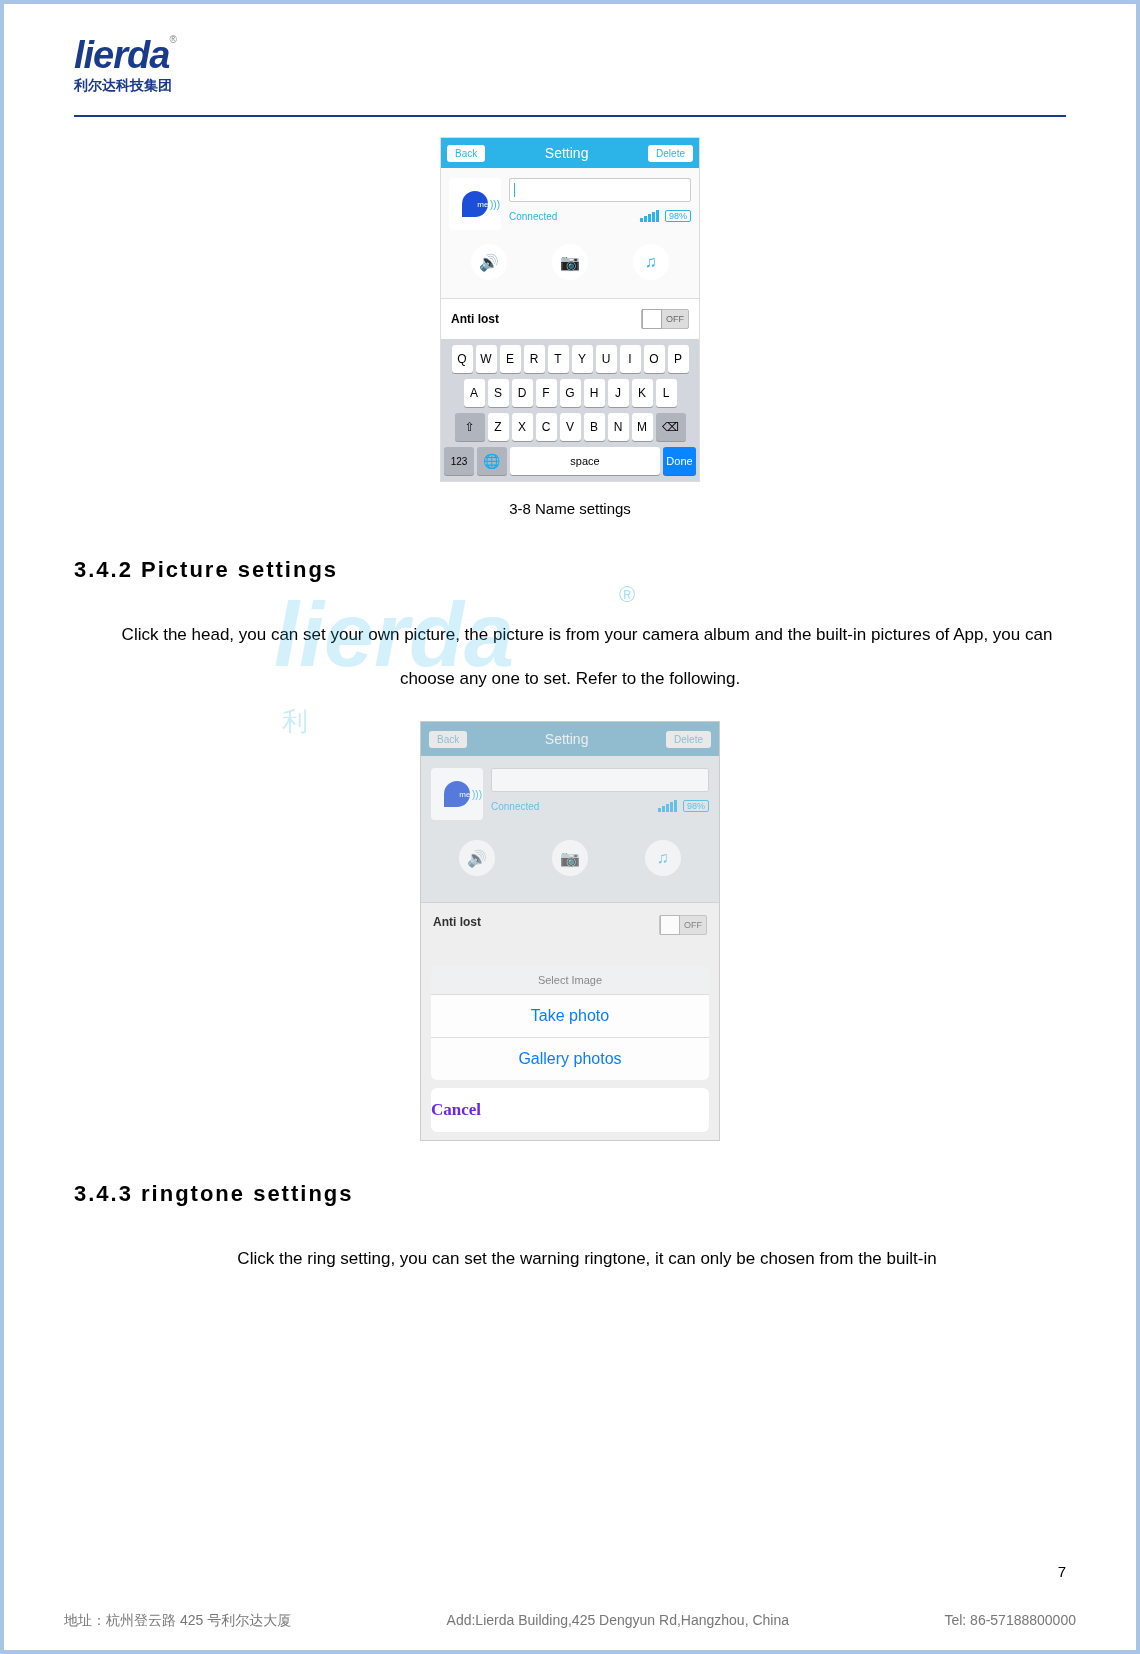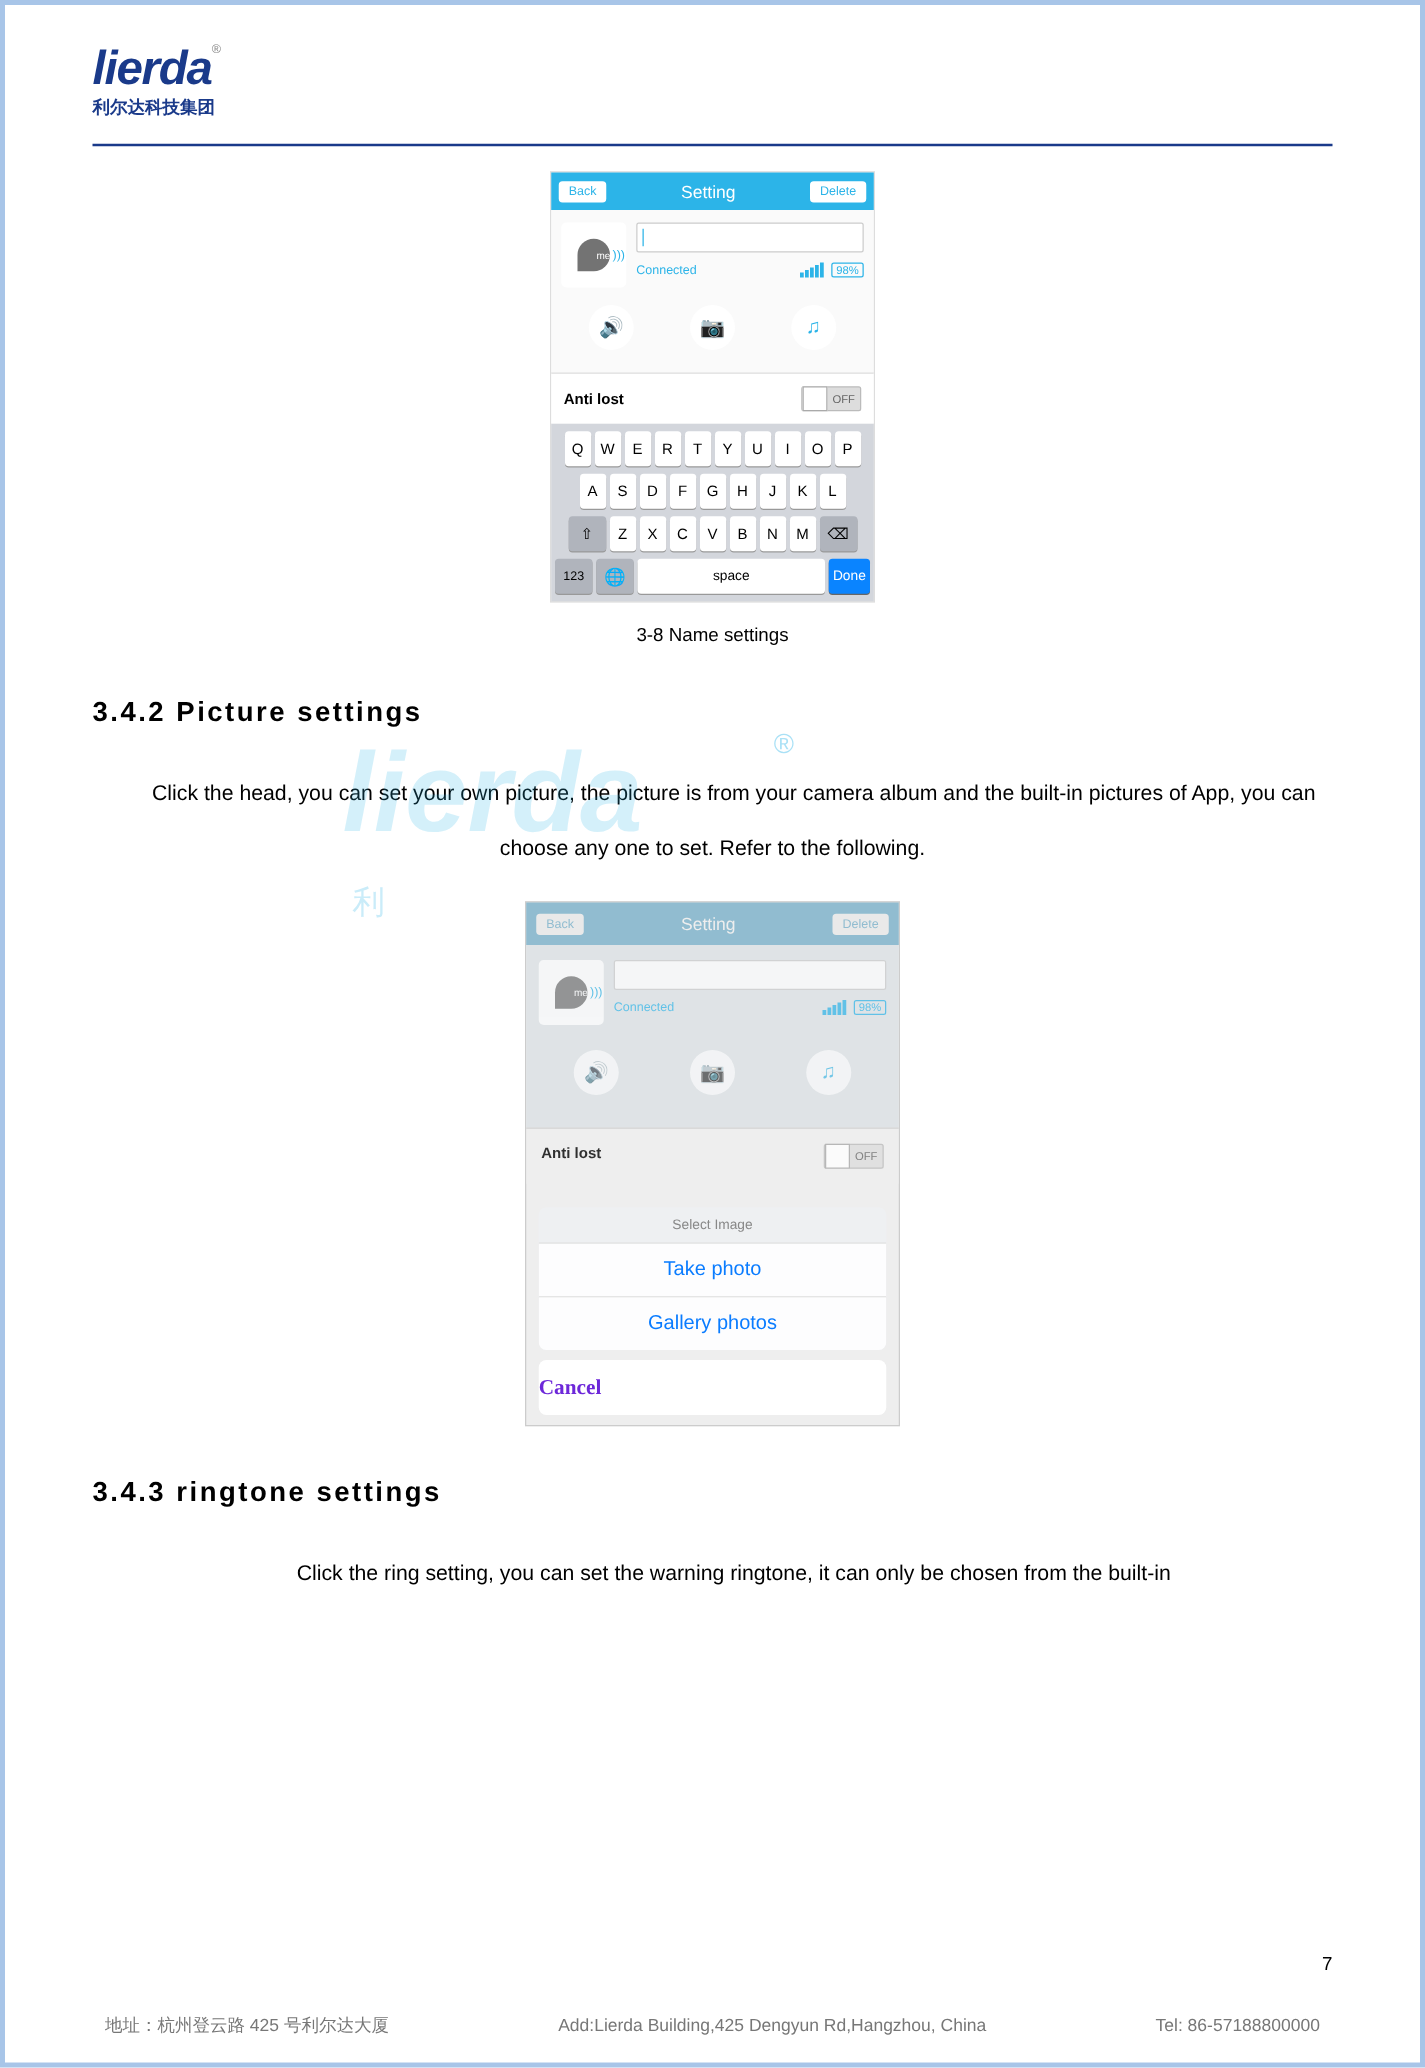--- a/index.html
+++ b/index.html
@@ -15,21 +15,21 @@
   .company-en { font-size: 16px; font-weight: bold; font-style: italic; color: #1a3a8a; }
   .header-line { border-bottom: 2px solid #1a3a8a; margin-bottom: 20px; }
 
   .screenshot { width: 260px; margin: 0 auto; background: #f0f0f0; border: 1px solid #ddd; }
   .ss-header { background: #2cb4e8; height: 30px; display: flex; align-items: center; justify-content: space-between; padding: 0 6px; }
   .ss-btn { background: #fff; color: #2cb4e8; font-size: 10px; padding: 3px 8px; border-radius: 3px; }
   .ss-title { color: #fff; font-size: 14px; font-weight: 500; text-align: right; }
   .ss-body { background: #fafafa; padding: 10px 8px; }
   .ss-row1 { display: flex; gap: 8px; align-items: flex-start; }
   .ss-avatar { width: 52px; height: 52px; background: #fff; border-radius: 4px; display: flex; align-items: center; justify-content: center; }
-  .ss-avatar-inner { width: 26px; height: 26px; background: #737373; border-radius: 50% 50% 50% 0; display: flex; align-items: center; justify-content: center; color:#fff; font-size:8px; position:relative;padding-left:20px; }
+  .ss-avatar-inner { width: 26px; height: 26px; background: #1d4ed8; border-radius: 50% 50% 50% 0; display: flex; align-items: center; justify-content: center; color:#fff; font-size:8px; position:relative;padding-left:20px; }
   .ss-av-lines::after { content:")))"; color:#2cb4e8; font-size:10px; position:absolute; left:28px; }
   .ss-input-col { flex: 1; }
   .ss-input { background: #fff; height: 24px; border: 1px solid #ccc; border-radius: 2px; padding: 0 4px; display:flex; align-items:center; }
   .ss-cursor { width: 1px; height: 14px; background: #2cb4e8; }
   .ss-status { display: flex; justify-content: space-between; align-items: center; margin-top: 8px; font-size: 10px; color: #2cb4e8; }
   .ss-signal { display: flex; gap: 1px; align-items: flex-end; }
   .ss-signal span { width: 3px; background: #2cb4e8; }
   .ss-batt { border: 1px solid #2cb4e8; border-radius: 2px; padding: 0 3px; font-size: 9px; color:#2cb4e8; }
   .ss-icons { display: flex; justify-content: space-around; margin-top: 14px; padding-bottom: 8px; }
   .ss-icon-circle { width: 36px; height: 36px; border-radius: 50%; background: #fff; display: flex; align-items: center; justify-content: center; color: #2cb4e8; font-size: 16px; }
@@ -65,21 +65,21 @@
 
   .ss2-base { background:#eee; height:420px; position:relative; border:1px solid #ccc; }
   .ss2-hdr { background:#6aa8c4; height:34px; display:flex; align-items:center; justify-content:space-between; padding:0 8px; opacity:0.7; }
   .ss2-hdr .ss-btn { background:#e8e8e8; color:#6aa8c4; }
   .ss2-hdr .ss-title { color:#eee; }
   .ss2-body { padding:12px 10px; background:#dfe3e6; }
   .ss2-icons { display:flex; justify-content:space-around; margin-top:20px; padding-bottom:14px; opacity:0.6; }
   .ss2-anti { background:#eee; padding:12px; display:flex; justify-content:space-between; border-top:1px solid #ccc; opacity:0.8; }
 
   .page-num { position: absolute; right: 70px; bottom: 70px; font-size: 15px; }
-  .footer { position: absolute; bottom: 20px; left: 0; right: 0; display: flex; justify-content: space-between; padding: 0 80px; font-size: 14px; color: #777; }
+  .footer { position: absolute; bottom: 20px; left: 0; right: 0; display: flex; justify-content: space-between; padding: 0 60px; font-size: 14px; color: #777; }
 </style>
 </head>
 <body>
 
 <div class="page">
   <div class="header">
     <div class="logo-left">
       <span class="logo-text">lierda</span><span class="tm">®</span>
       <div class="logo-sub">利尔达科技集团</div>
     </div>

